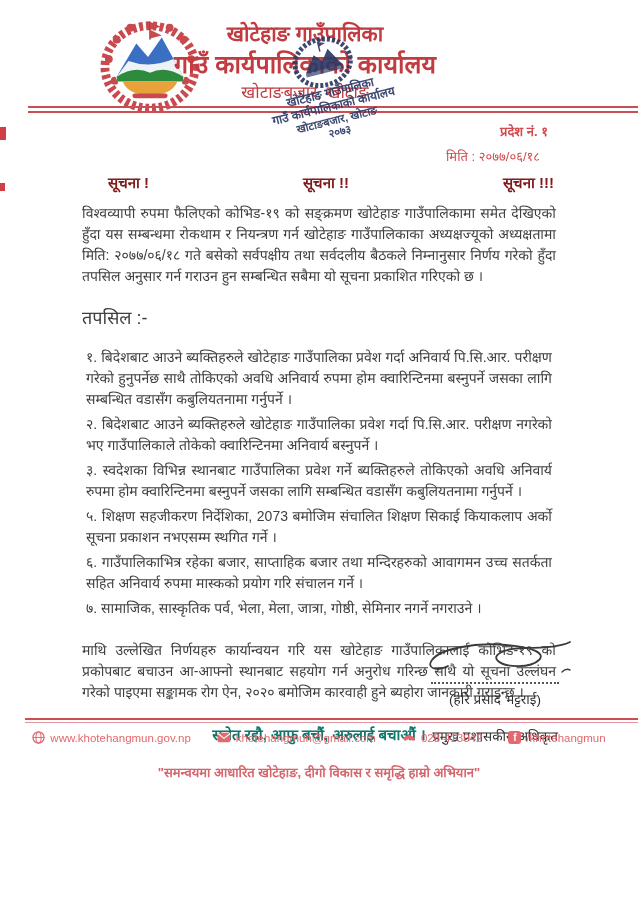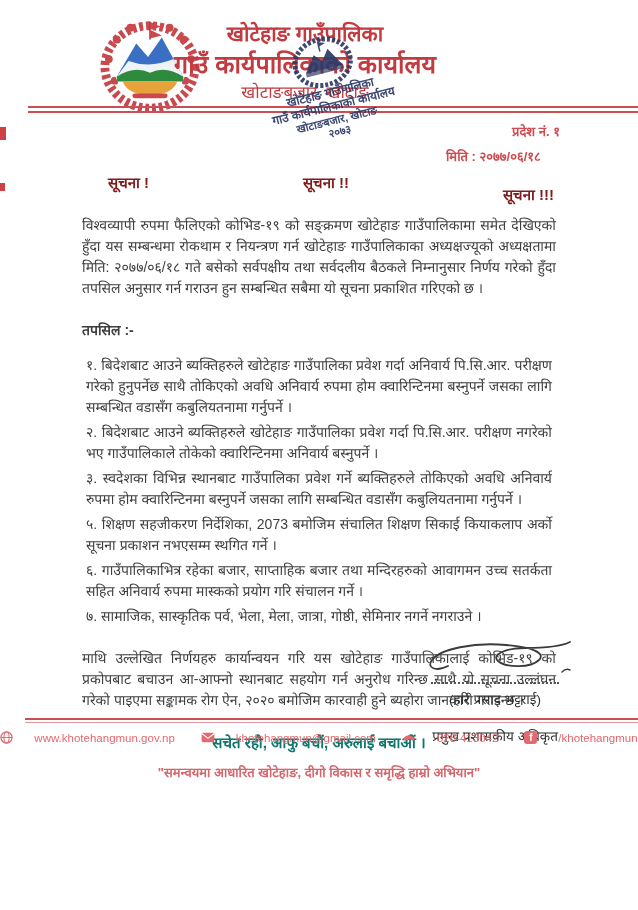--- a/index.html
+++ b/index.html
@@ -18,48 +18,48 @@
     border-top:2px solid #c94f54;border-bottom:2px solid #c94f54;}
   .stamp{
     position:absolute;left:238px;top:34px;width:190px;height:140px;
     transform:rotate(-14deg);color:#2d3a66;opacity:.92;text-align:center;
     line-height:1.15;
   }
   .stamp-emblem{display:block;margin:0 auto;}
   .stamp-l1,.stamp-l2{font-size:12px;font-weight:bold;}
   .stamp-l3{font-size:11px;font-weight:bold;}
   .stamp-l4{font-size:11px;font-weight:bold;}
-  .province{position:absolute;left:512px;top:122px;color:#d04a4e;font-size:13px;font-weight:bold;}
-  .dateline{position:absolute;left:446px;top:147px;color:#d04a4e;font-size:13px;font-weight:bold;}
+  .province{position:absolute;left:500px;top:122px;color:#d04a4e;font-size:13px;font-weight:bold;}
+  .dateline{position:absolute;left:446px;top:147px;color:#d04a4e;font-size:13px;font-weight:normal;}
   .artifact{position:absolute;background:#cf4046;}
   .a1{left:0;top:127px;width:6px;height:13px;}
   .a2{left:0;top:183px;width:5px;height:8px;}
   
   .content{position:absolute;left:82px;top:172px;width:474px;}
   .notice-row{display:flex;justify-content:space-between;font-weight:bold;color:#7f1d1d;font-size:15px;}
   .notice-row span:first-child{margin-left:26px;}
-  .notice-row span:last-child{margin-right:2px;margin-top:12px;}
+  .notice-row span:last-child{margin-right:2px;}
   .para{font-size:14px;line-height:21px;text-align:justify;margin:0;}
   .intro{margin-top:11px;}
-  .tapasil{margin-top:21px;font-size:14px;line-height:21px;font-weight:bold;}
+  .tapasil{margin-top:21px;font-size:18px;line-height:21px;font-weight:normal;}
   .item{margin:4px;}
   .closing{margin-top:21px;}
   .slogan{margin-top:21px;text-align:center;font-size:15px;font-weight:bold;color:#0f766e;}
   
   .sig-block{position:absolute;left:390px;top:638px;width:210px;text-align:center;color:#2f2f2f;}
   .sig-squiggle{display:block;margin:0 auto -4px auto;}
   .sig-dots{width:128px;margin:0 auto;border-bottom:2px dotted #555;}
   .sig-name{font-size:13.5px;font-weight:normal;margin-top:6px;}
   .sig-title{font-size:13.5px;font-weight:normal;margin-top:19px;}
   
   .foot-rule{position:absolute;left:25px;right:0;top:718px;height:2px;
     border-top:2px solid #c94f54;border-bottom:1px solid #e2969a;}
   .contacts{position:absolute;left:0;top:731px;width:638px;display:flex;
     justify-content:center;gap:26px;color:#e2696f;font-size:11.5px;align-items:center;}
-  .contact{display:flex;align-items:center;gap:21px;}
+  .contact{display:flex;align-items:center;gap:5px;}
   .cicon{display:inline-block;}
   .fb-badge{width:13px;height:13px;border-radius:3px;background:#e2696f;color:#fff;
     font-size:10px;font-weight:bold;text-align:center;line-height:13px;}
   .tagline{position:absolute;left:0;top:763px;width:638px;text-align:center;
     color:#d4666c;font-size:13px;font-weight:bold;}
 </style>
 </head>
 <body>
 
 <div class="page">

